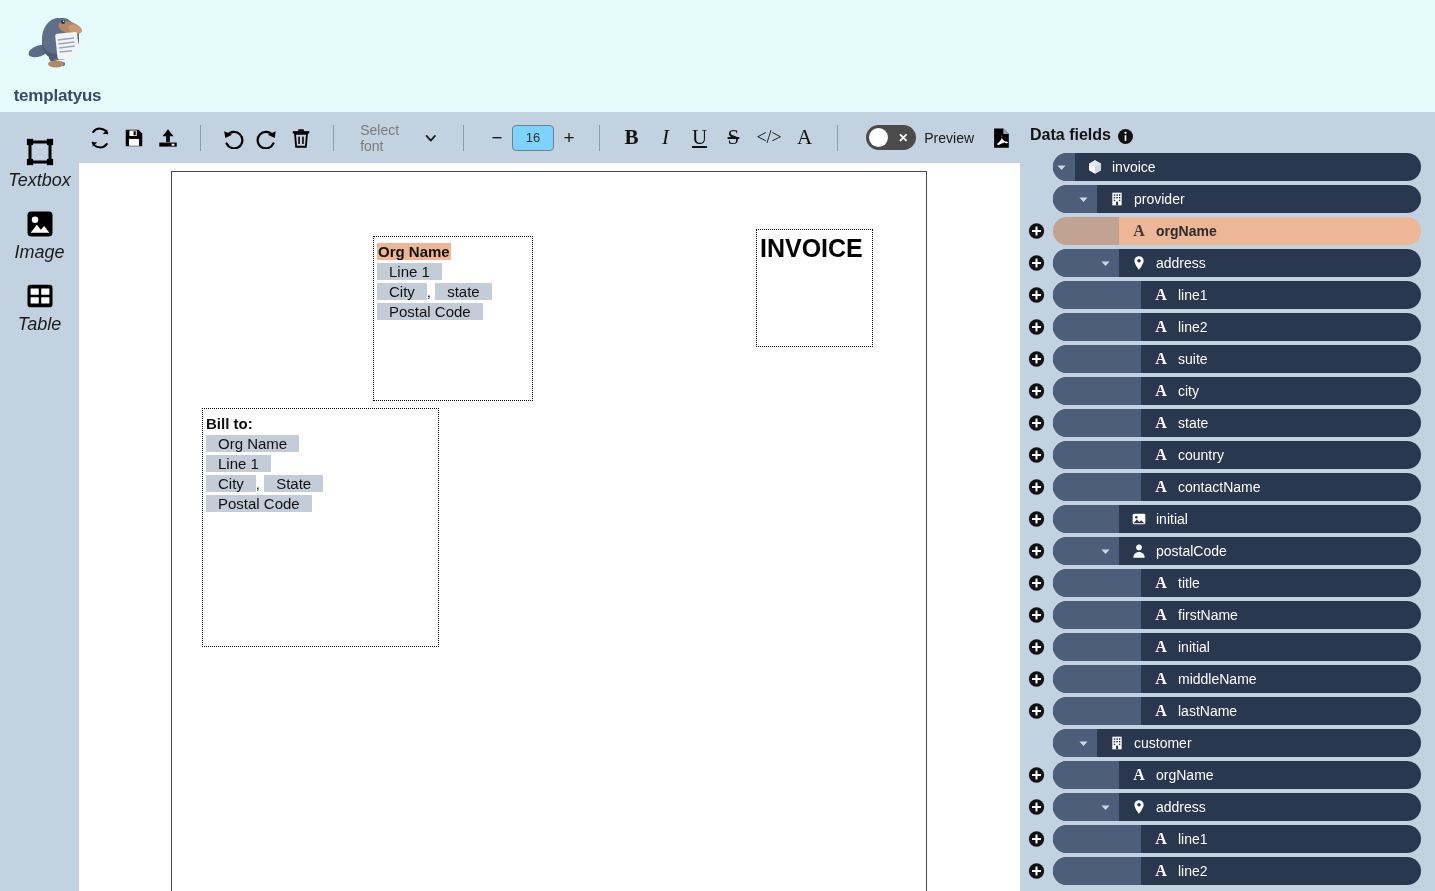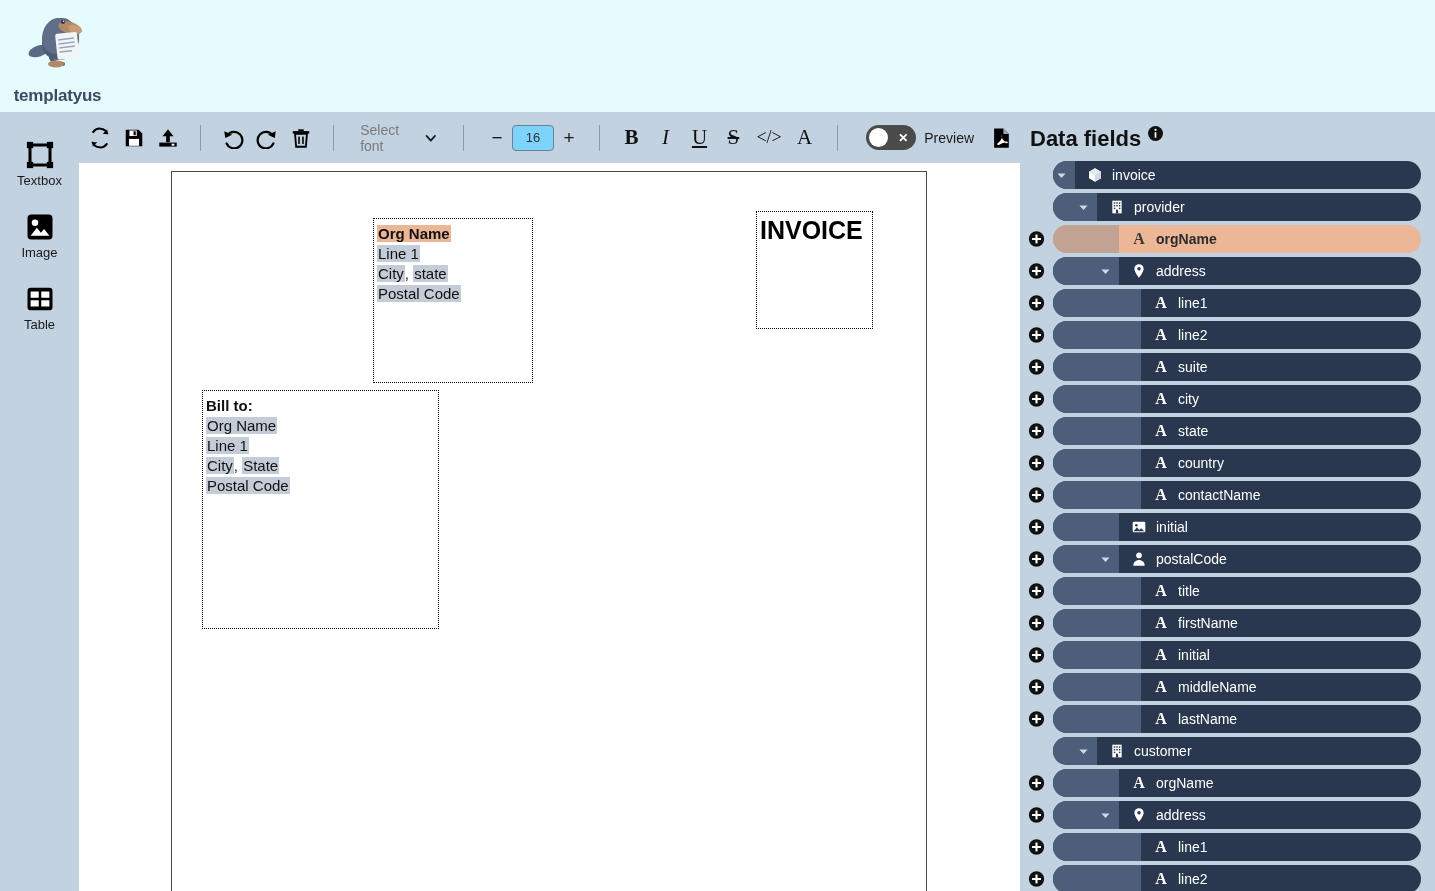--- a/index.html
+++ b/index.html
@@ -33,21 +33,21 @@
   .rail {
     position: absolute; left: 0; top: 112px; width: 79px; height: 779px;
     background: #c3d2e0;
     padding-top: 16px;
   }
   .rail-item {
     width: 79px; height: 72px;
     display: flex; flex-direction: column; align-items: center; justify-content: center;
     cursor: pointer;
   }
-  .rail-label { font-size: 13px; color: #1a1a1a; margin-top: 3px; }
+  .rail-label { font-size: 18px; color: #1a1a1a; margin-top: 3px; font-style: italic; }
   .rail-icon { width: 30px; height: 30px; display: block; }
 
   
   .toolbar {
     position: absolute; left: 79px; top: 112px; width: 941px; height: 51px;
     background: #c3d2e0;
     display: flex; align-items: center; gap: 12px;
     padding-left: 10px;
   }
   .tb-btn {
@@ -101,40 +101,40 @@
   
   .canvas-area {
     position: absolute; left: 79px; top: 163px; width: 941px; height: 728px;
     background: #ffffff; overflow: hidden;
   }
   .page {
     position: absolute; left: 92px; top: 8px; width: 756px; height: 740px;
     background: #fff; border: 1px solid #4a4a4a;
   }
 
-  .tbox { position: absolute; border: 1px dotted #000; }
-
-  .hl      { background: #c4ccd8; color: #111; padding: 0 1px; }
+  .tbox { position: absolute; border: 1px dotted #000; margin-top: 18px; }
+
+  .hl      { background: #c4ccd8; color: #111; padding: 0 12px; }
   .hl-peach{ background: #edb696; color: #111; padding: 0 1px; }
 
   .doc-txt { font-size: 15px; color: #111; line-height: 20px; }
   .doc-bold { font-weight: bold; }
   .doc-invoice { font-size: 25px; font-weight: bold; color:#000; letter-spacing: 0px;}
 
   .img-ph { width: 146px; height: 118px; display:block; }
 
   
   .panel {
     position: absolute; left: 1020px; top: 112px; width: 415px; height: 779px;
     background: #c3d2e0; overflow: hidden;
   }
   .panel-head {
-    display: flex; align-items: flex-start; gap: 7px;
+    display: flex; align-items: flex-end; gap: 7px;
     padding: 14px 0 7px 10px;
-    font-size: 22px; font-weight: bold; color: #111;
+    font-size: 16px; font-weight: bold; color: #111;
   }
   .info-icon { width: 15px; height: 15px; display:block; }
 
   .rows { position: relative; }
   .row {
     position: relative; height: 32px; display: flex; align-items: center;
     margin-bottom: 0px;
   }
   .plus {
     position: absolute; left: 8px; top: 50%; transform: translateY(-50%);

